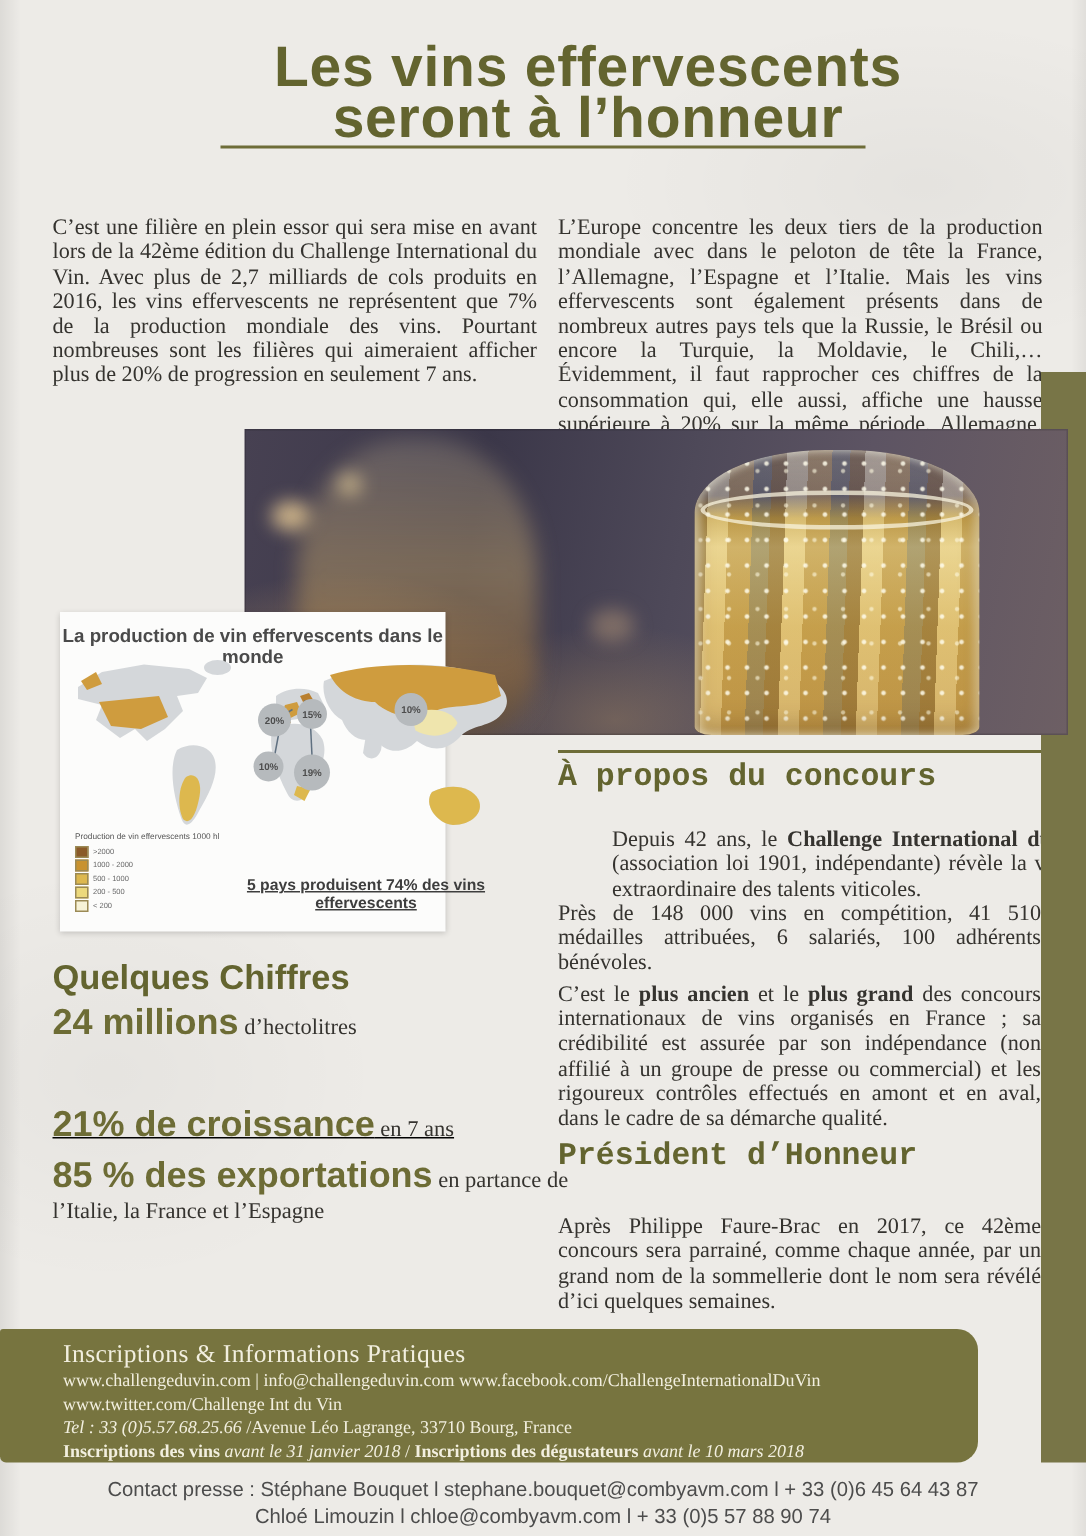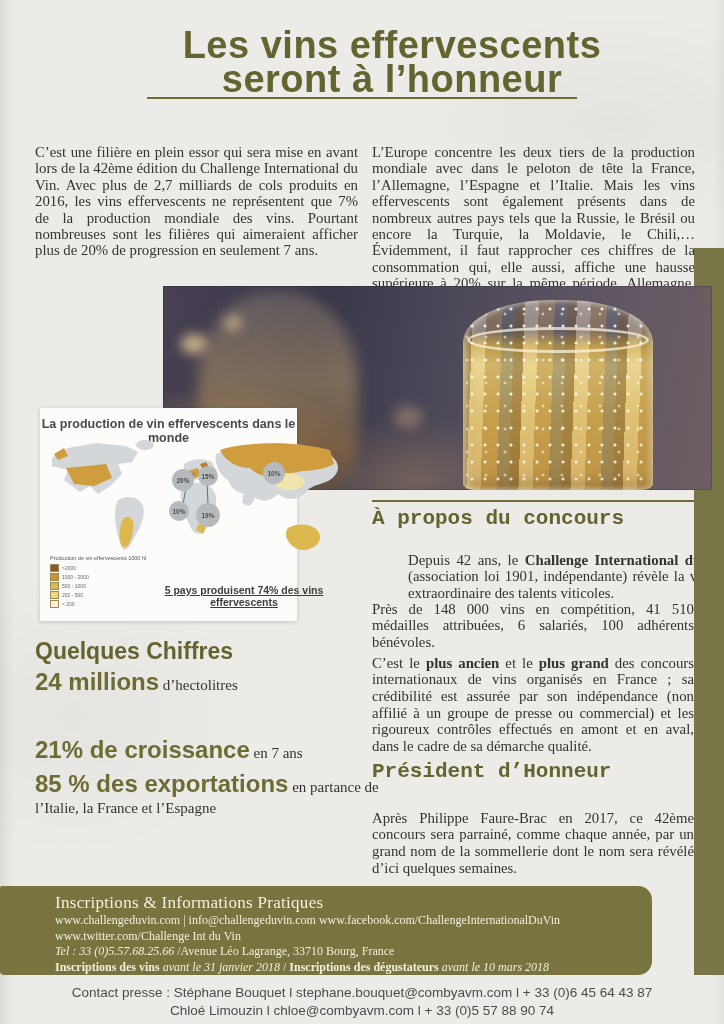--- a/index.html
+++ b/index.html
@@ -83,21 +83,21 @@
   .figure-cont{position:absolute;left:35px;top:800px;font-size:15px;color:#35332f;}
   
   .about-rule{position:absolute;left:372px;top:500px;width:322px;height:2px;background:#6e6d38;}
   .sec-heading{position:absolute;left:372px;width:322px;
     font-family:Liberation Mono, monospace;font-weight:bold;font-size:21px;color:#63642f;}
   .sec-p{position:absolute;left:372px;width:322px;font-size:14.8px;line-height:16.6px;
     color:#35332f;text-align:justify;}
   
   .footer-band{position:absolute;left:0;top:886px;width:652px;height:89px;background:#77743f;
     border-radius:2px 14px 14px 4px;color:#f2efdf;padding:0;z-index:1;}
-  .footer-inner{position:absolute;left:55px;top:7px;right:16px;}
+  .footer-inner{position:absolute;left:42px;top:7px;right:16px;}
   .footer-heading{font-size:17px;letter-spacing:.3px;}
   .footer-line{font-size:12px;line-height:15.5px;}
   
   .contact{position:absolute;left:0;top:984px;width:724px;text-align:center;
     font-family:"Liberation Sans",sans-serif;font-size:13.5px;line-height:17.5px;color:#4c4c4c;}
 </style>
 </head>
 <body>
 
 <div class="page">
@@ -198,21 +198,21 @@
       </div>
     </div>
 
     <div class="map-caption">5 pays produisent 74% des vins effervescents</div>
   </div>
 
   <div class="figures-heading">Quelques Chiffres</div>
   <div class="figure-row" style="top:668px;">
     <span class="figure-value">24 millions</span><span class="figure-suffix"> d’hectolitres</span>
   </div>
-  <div class="figure-row" style="top:736px;">
+  <div class="figure-row" style="top:736px;text-decoration:underline;">
     <span class="figure-value">21% de croissance</span><span class="figure-suffix"> en 7 ans</span>
   </div>
   <div class="figure-row" style="top:770px;">
     <span class="figure-value">85 % des exportations</span><span class="figure-suffix"> en partance de</span>
   </div>
   <div class="figure-cont">l’Italie, la France et l’Espagne</div>
 
   <div class="about-rule"></div>
   <div class="sec-heading" style="top:507px;">À propos du concours</div>
   <p class="sec-p" style="top:537px;margin-left:36px;"><span>Depuis 42 ans, le </span><b>Challenge International du Vin</b><span> (association loi 1901, indépendante) révèle la variété extraordinaire des talents viticoles.</span></p>

